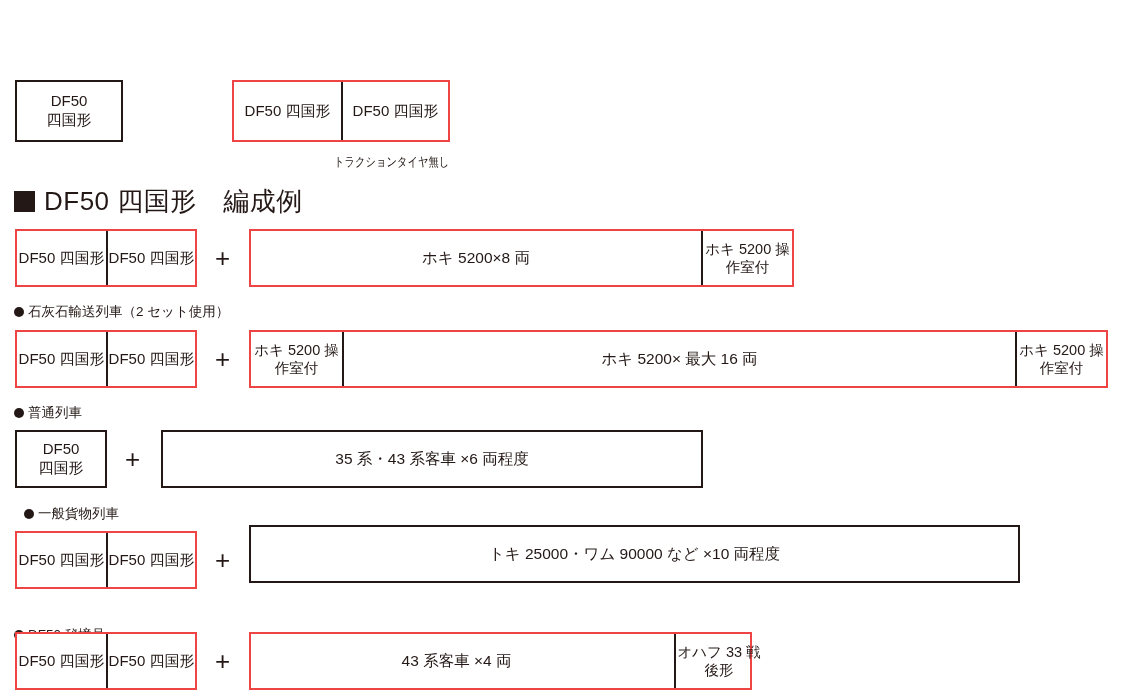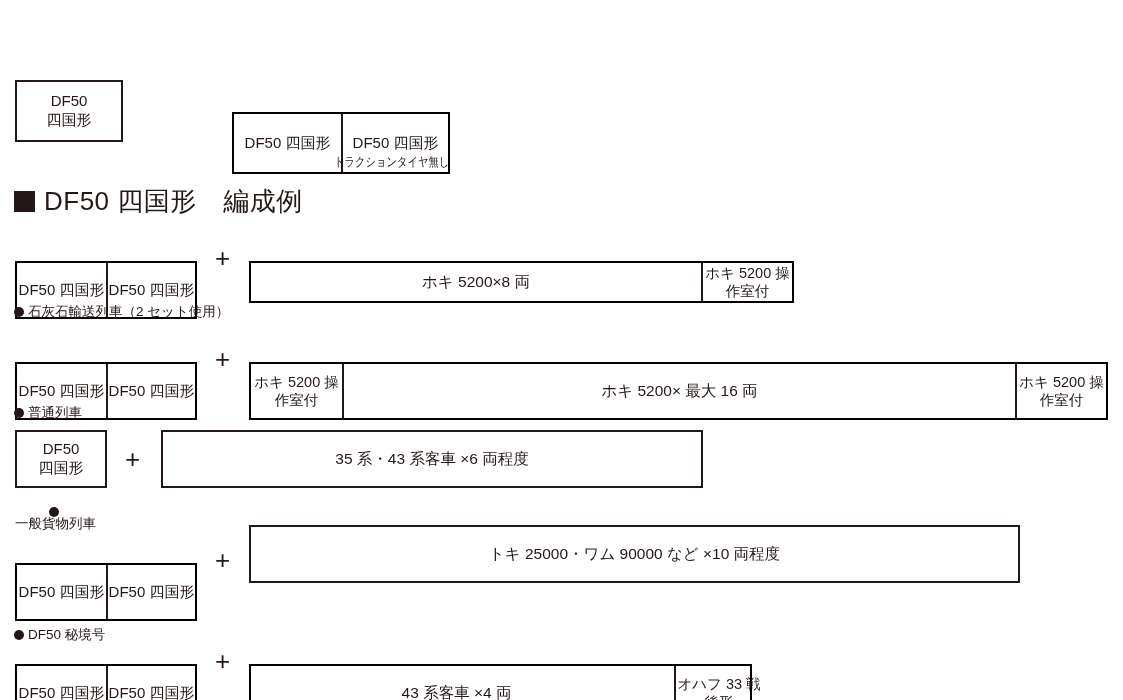--- a/index.html
+++ b/index.html
@@ -84,25 +84,24 @@
     align-items: center;
     justify-content: center;
     text-align: center;
     line-height: 1.25;
   }
   .cell + .cell { border-left: 2px solid #231815; }
 
   .boxgroup {
     position: absolute;
     box-sizing: border-box;
-    border: 2px solid #000000;
+    border: 2px solid #ef4444;
     background: #fff;
     display: flex;
     color: #231815;
-    margin-top: 32px;
   }
 
   .loco-font { font-size: 15px; }
   .wide-font { font-size: 15.5px; }
   .small-box-font { font-size: 14.5px; }
 
   
   .plus {
     position: absolute;
     font-size: 26px;
@@ -166,21 +165,21 @@
       </span>
     </div>
     <div class="cell" style="width:89px;">
       <span class="lines">
         <span class="l1">DF50</span>
         <span class="l2">四国形</span>
       </span>
     </div>
   </div>
   <div class="plus" style="left:215px; top:245px;">+</div>
-  <div class="boxgroup wide-font" style="left:249px; top:229px; width:545px; height:42px;">
+  <div class="boxgroup wide-font" style="left:249px; top:229px; width:545px; height:58px;">
     <div class="cell" style="width:450px;">ホキ 5200×8 両</div>
     <div class="cell small-box-font" style="width:91px;">
       <span class="lines">
         <span class="l1">ホキ 5200</span>
         <span class="l2">操作室付</span>
       </span>
     </div>
   </div>
 
   <div class="subheading" style="left:14px; top:305px;">
@@ -224,21 +223,21 @@
   </div>
   <div class="box loco-font" style="left:15px; top:430px; width:92px; height:58px;">
     <span class="lines">
       <span class="l1">DF50</span>
       <span class="l2">四国形</span>
     </span>
   </div>
   <div class="plus" style="left:125px; top:446px;">+</div>
   <div class="box wide-font" style="left:161px; top:430px; width:542px; height:58px;">35 系・43 系客車 ×6 両程度</div>
 
-  <div class="subheading" style="left:15px; top:507px;flex-direction:column;">
+  <div class="subheading" style="left:24px; top:507px;">
     <span class="dot"></span>
     <span>一般貨物列車</span>
   </div>
   <div class="boxgroup loco-font" style="left:15px; top:531px; width:182px; height:58px;">
     <div class="cell" style="width:89px;">
       <span class="lines">
         <span class="l1">DF50</span>
         <span class="l2">四国形</span>
       </span>
     </div>

